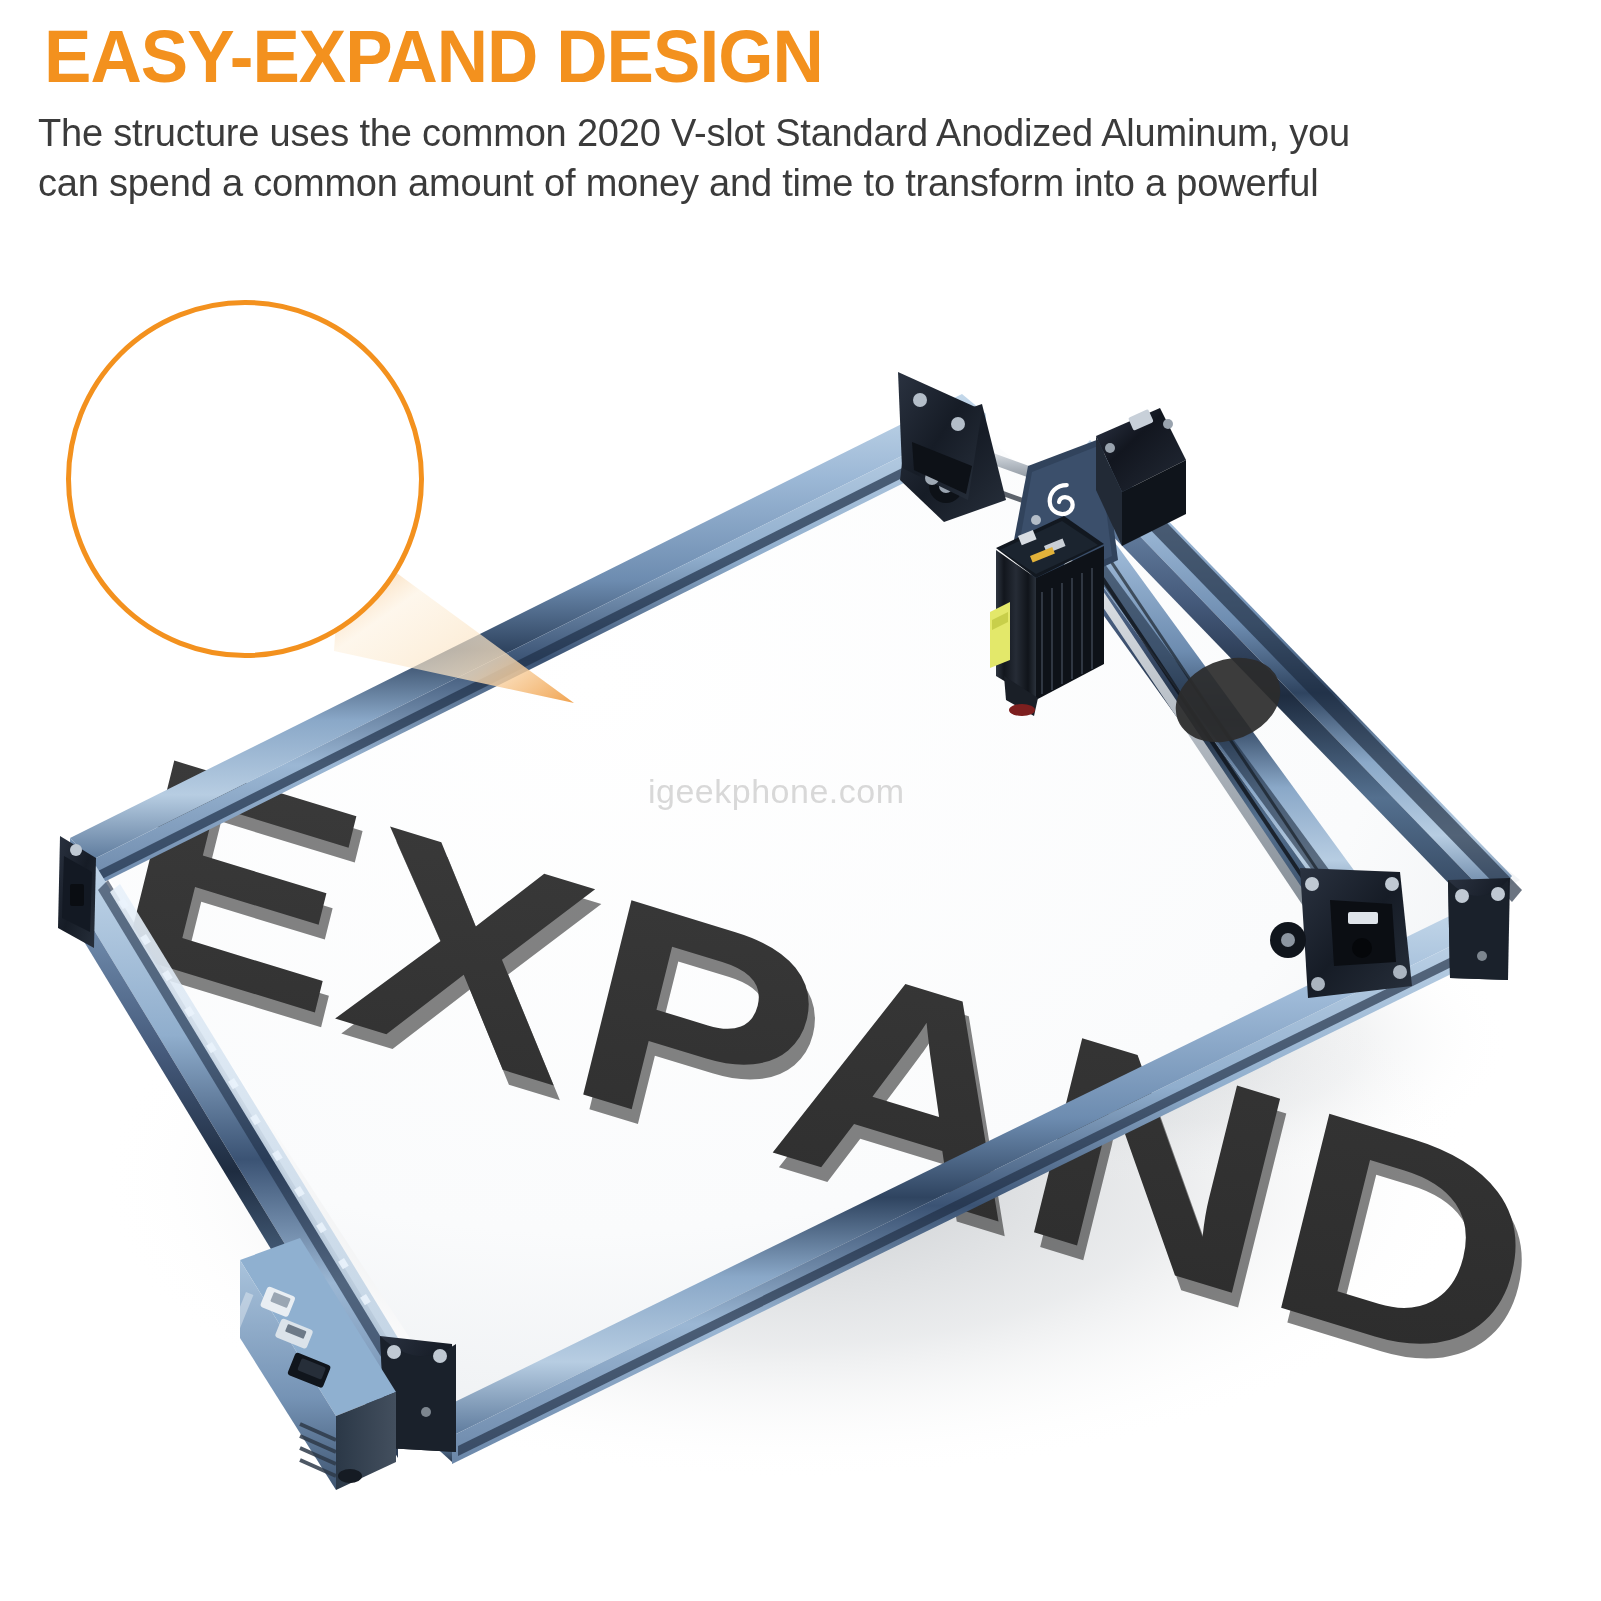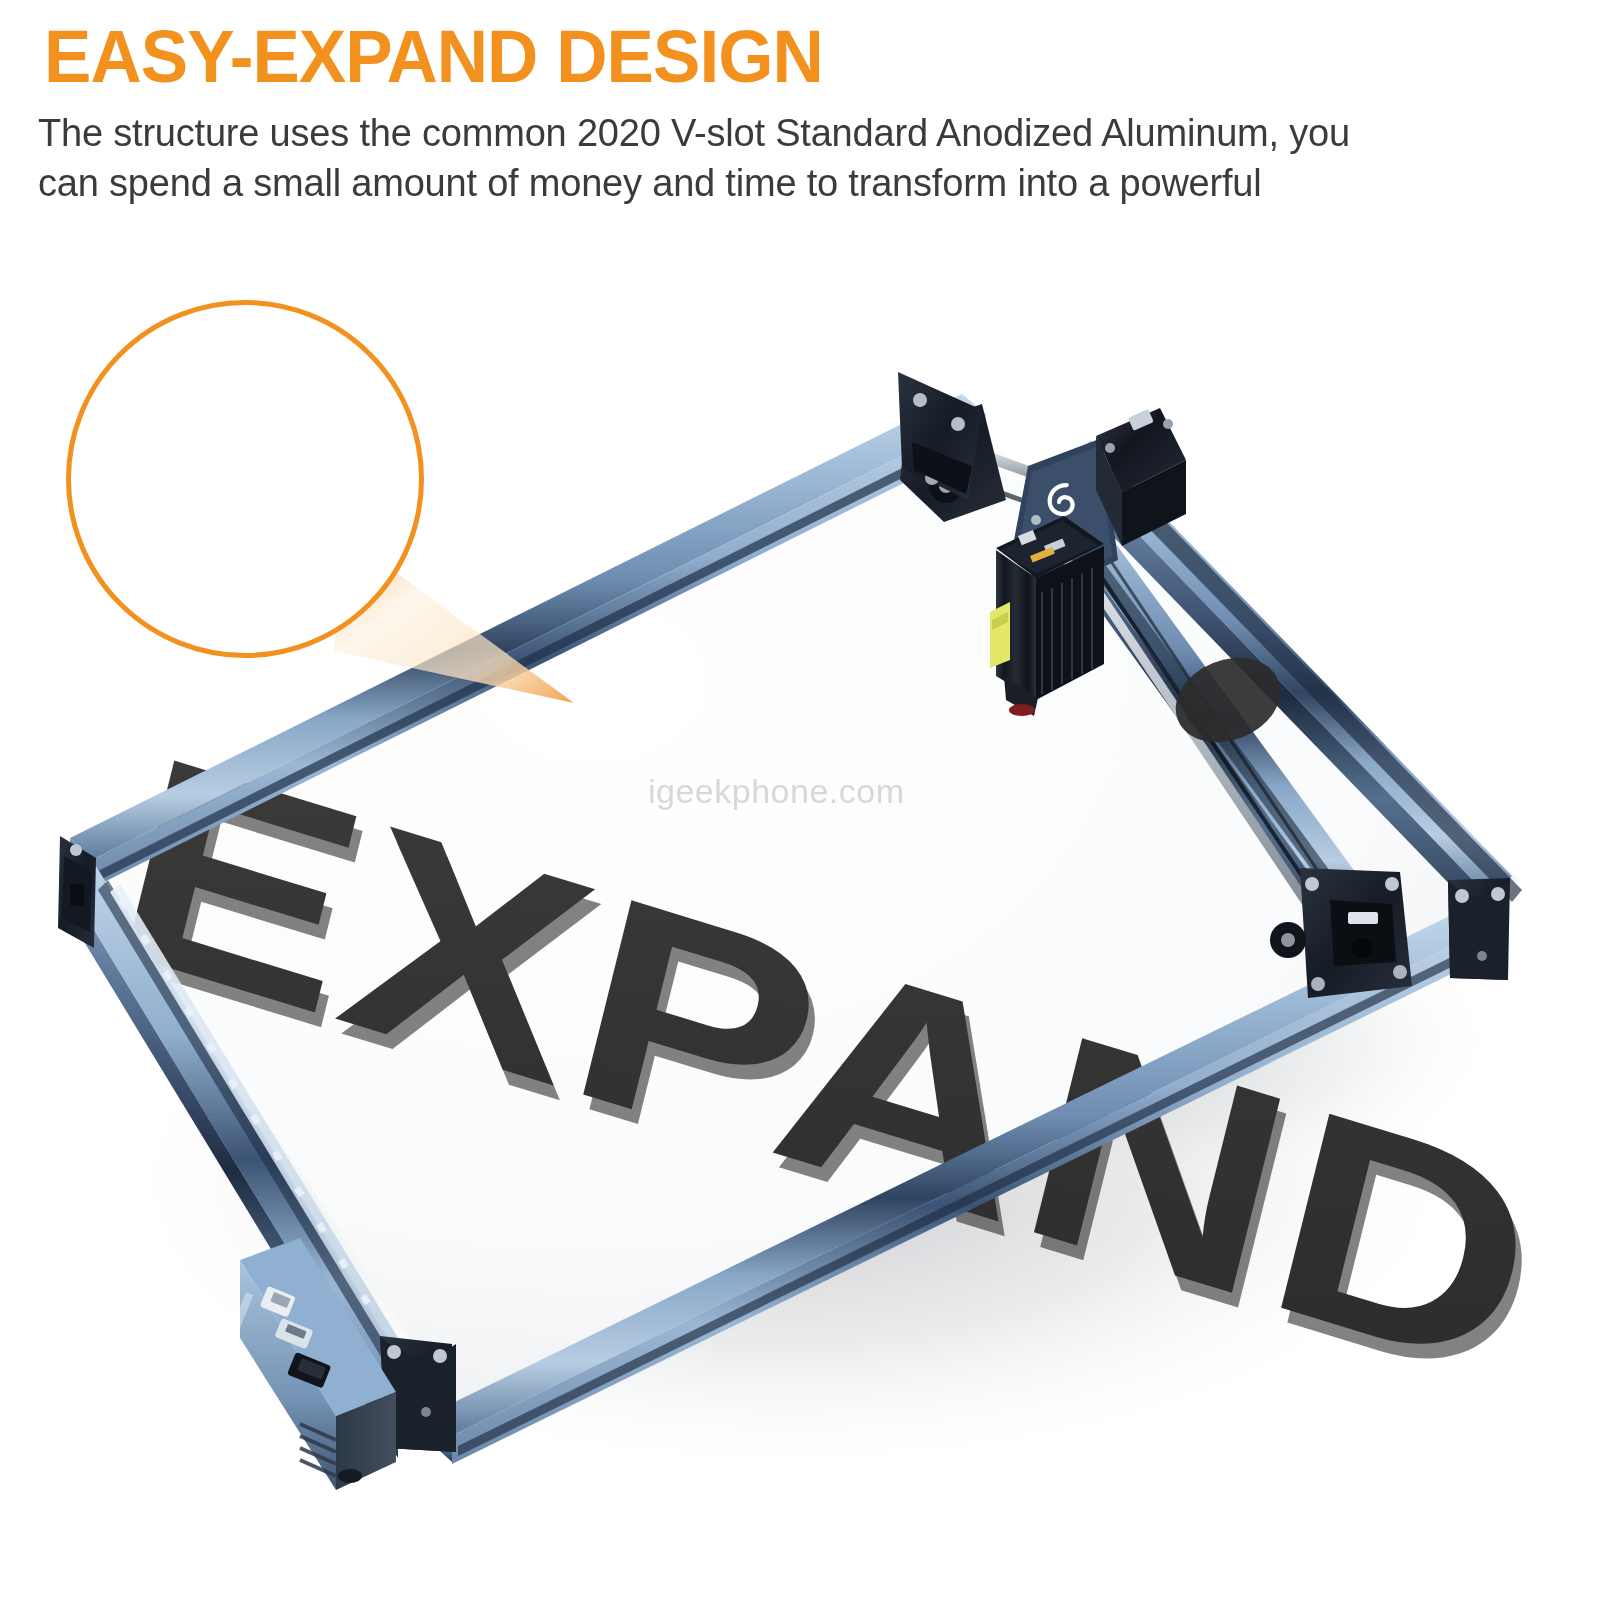--- a/index.html
+++ b/index.html
@@ -77,21 +77,21 @@
 </style>
 </head>
 <body>
 
 <div id="page">
 
   <div id="headline">EASY-EXPAND DESIGN</div>
 
   <div id="subcopy">
     <span>The structure uses the common 2020 V-slot Standard Anodized Aluminum, you</span>
-    <span>can spend a small amount of money and time to transform into a powerful</span>
+    <span>can spend a common amount of money and time to transform into a powerful</span>
   </div>
 
   <svg id="machine" viewBox="0 0 1601 1601">
     <defs>
 
       <linearGradient id="railTop" x1="0" y1="0" x2="0" y2="1">
         <stop offset="0" stop-color="#c4d8ea"></stop>
         <stop offset="0.18" stop-color="#9cb8d6"></stop>
         <stop offset="0.40" stop-color="#6d8cb0"></stop>
         <stop offset="0.55" stop-color="#2f4460"></stop>

